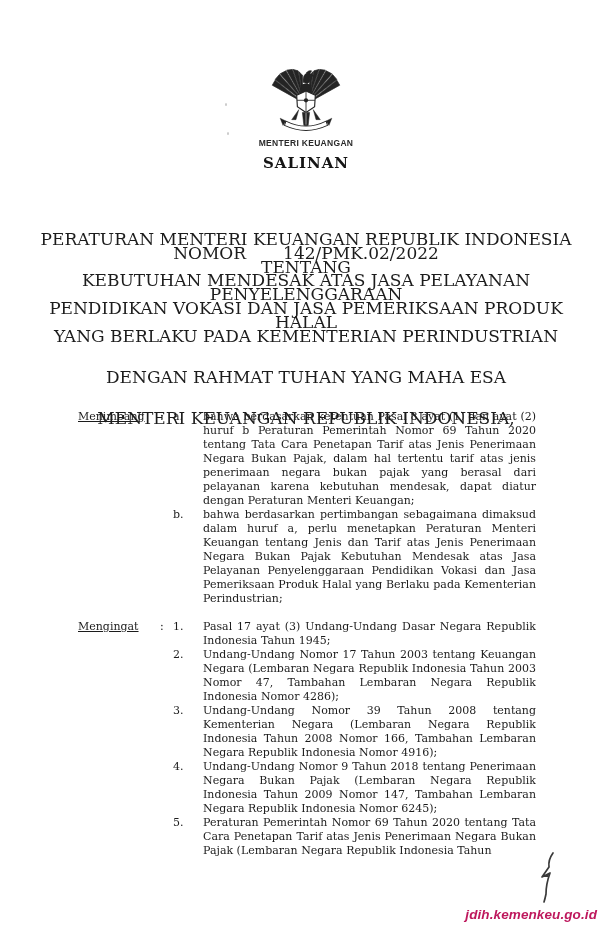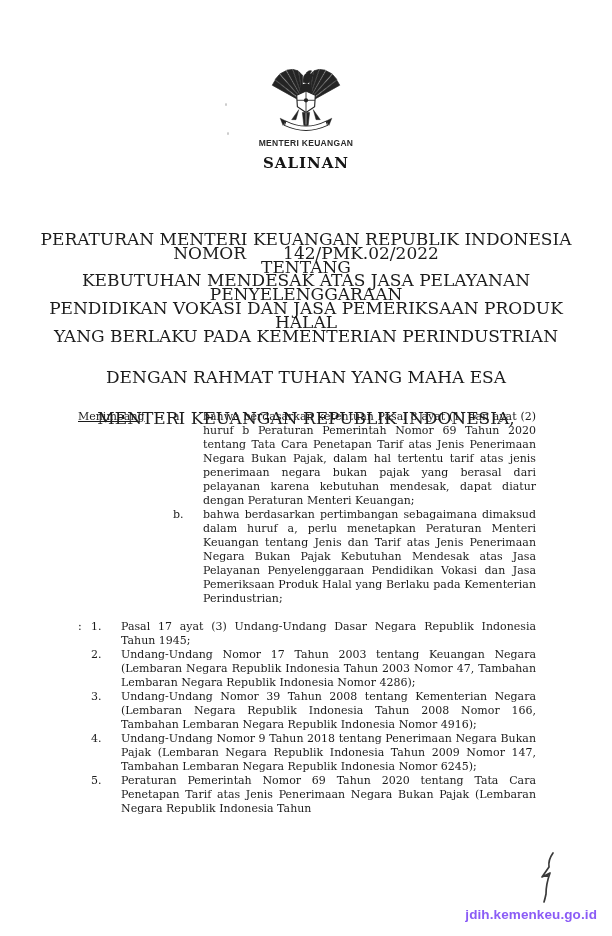--- a/index.html
+++ b/index.html
@@ -177,20 +177,21 @@
           <div class="item-text">bahwa berdasarkan ketentuan Pasal 8 ayat (1) dan ayat (2) huruf b Peraturan Pemerintah Nomor 69 Tahun 2020 tentang Tata Cara Penetapan Tarif atas Jenis Penerimaan Negara Bukan Pajak, dalam hal tertentu tarif atas jenis penerimaan negara bukan pajak yang berasal dari pelayanan karena kebutuhan mendesak, dapat diatur dengan Peraturan Menteri Keuangan;</div>
         </div>
         <div class="item">
           <span class="item-marker">b.</span>
           <div class="item-text">bahwa berdasarkan pertimbangan sebagaimana dimaksud dalam huruf a, perlu menetapkan Peraturan Menteri Keuangan tentang Jenis dan Tarif atas Jenis Penerimaan Negara Bukan Pajak Kebutuhan Mendesak atas Jasa Pelayanan Penyelenggaraan Pendidikan Vokasi dan Jasa Pemeriksaan Produk Halal yang Berlaku pada Kementerian Perindustrian;</div>
         </div>
       </div>
     </div>
 
     <div class="clause">
+      <div class="clause-label">Mengingat</div>
       <div class="clause-colon">:</div>
       <div class="clause-items">
         <div class="item">
           <span class="item-marker">1.</span>
           <div class="item-text">Pasal 17 ayat (3) Undang-Undang Dasar Negara Republik Indonesia Tahun 1945;</div>
         </div>
         <div class="item">
           <span class="item-marker">2.</span>
           <div class="item-text">Undang-Undang Nomor 17 Tahun 2003 tentang Keuangan Negara (Lembaran Negara Republik Indonesia Tahun 2003 Nomor 47, Tambahan Lembaran Negara Republik Indonesia Nomor 4286);</div>
         </div>
@@ -209,15 +210,15 @@
       </div>
     </div>
 
   </div>
 
   <svg class="paraf" viewBox="0 0 26 58" xmlns="http://www.w3.org/2000/svg">
     <path d="M17,3 Q12,10 13,17 L6,27 L14,23 Q10,34 10,44 Q9,49 8,52" fill="none" stroke="#3a3a3a" stroke-width="1.7" stroke-linecap="round" stroke-linejoin="round"></path>
     <path d="M6,27 L14,23 L12,27 Z" fill="#3a3a3a"></path>
   </svg>
 
-  <a class="footer-link" style="color: #8b5cf6;">jdih.kemenkeu.go.id</a>
+  <a class="footer-link" style="color: #be185d; font-style: italic;">jdih.kemenkeu.go.id</a>
 
 </div>
 
 </body></html>

